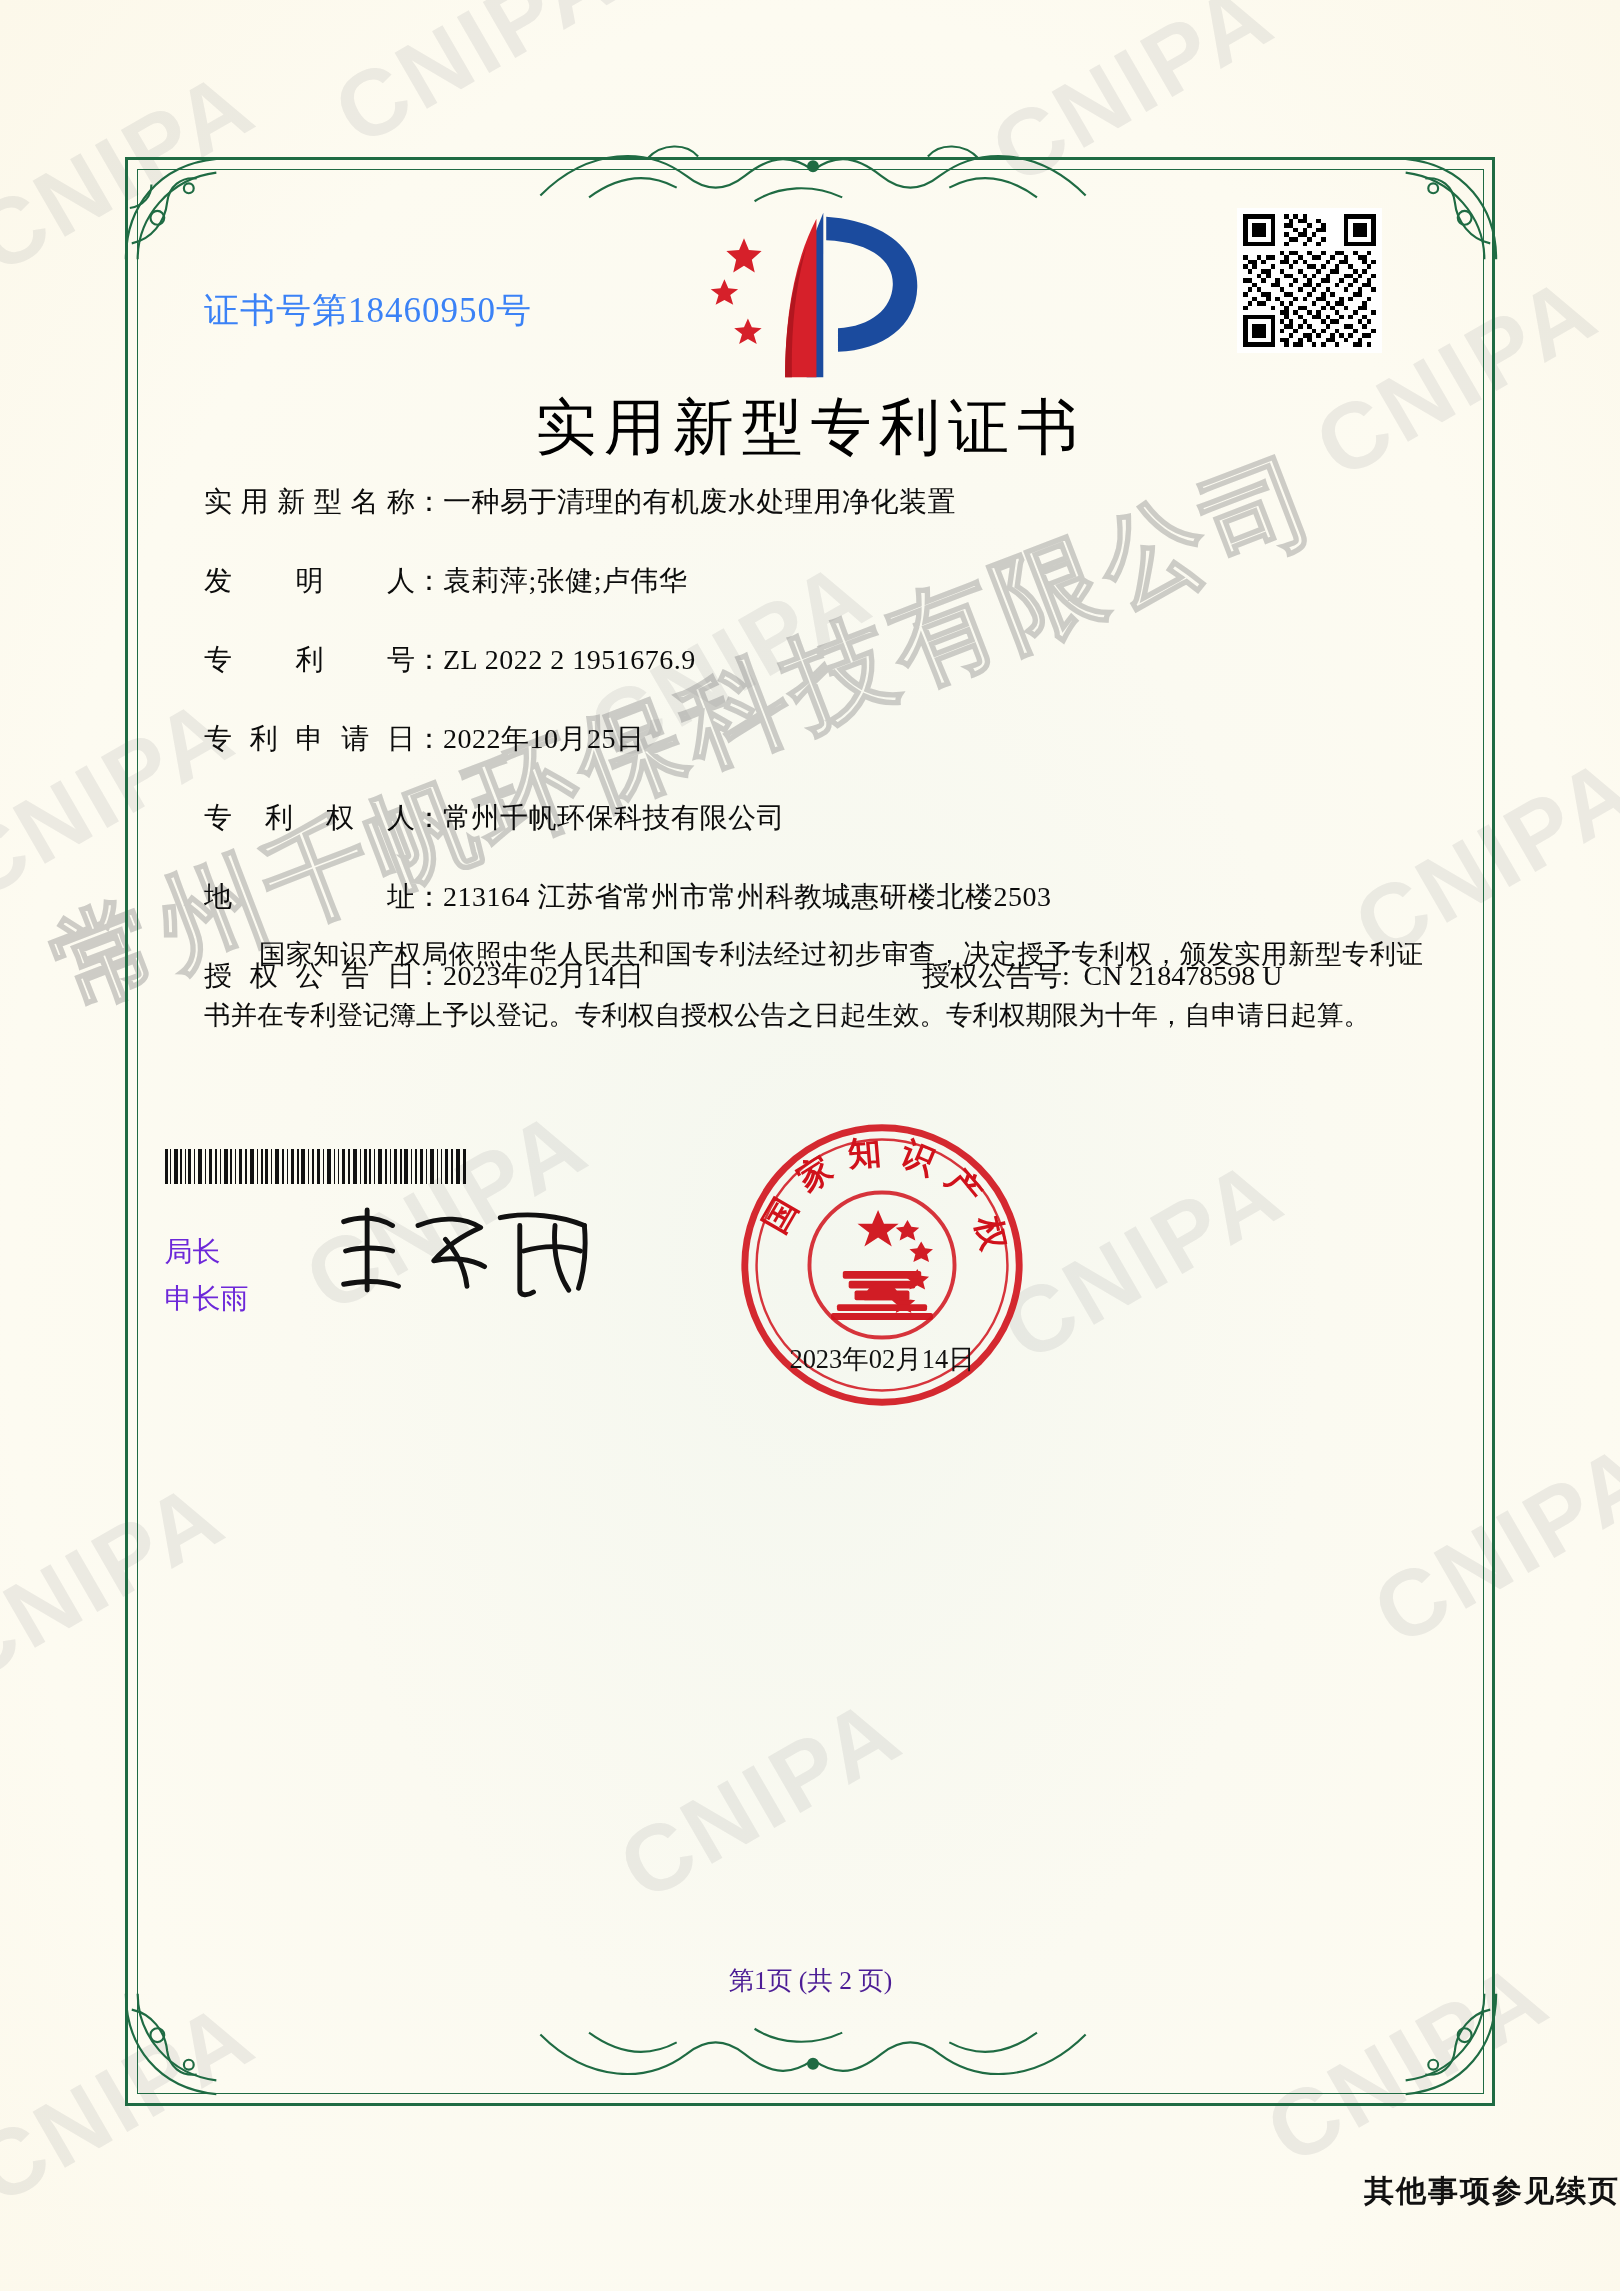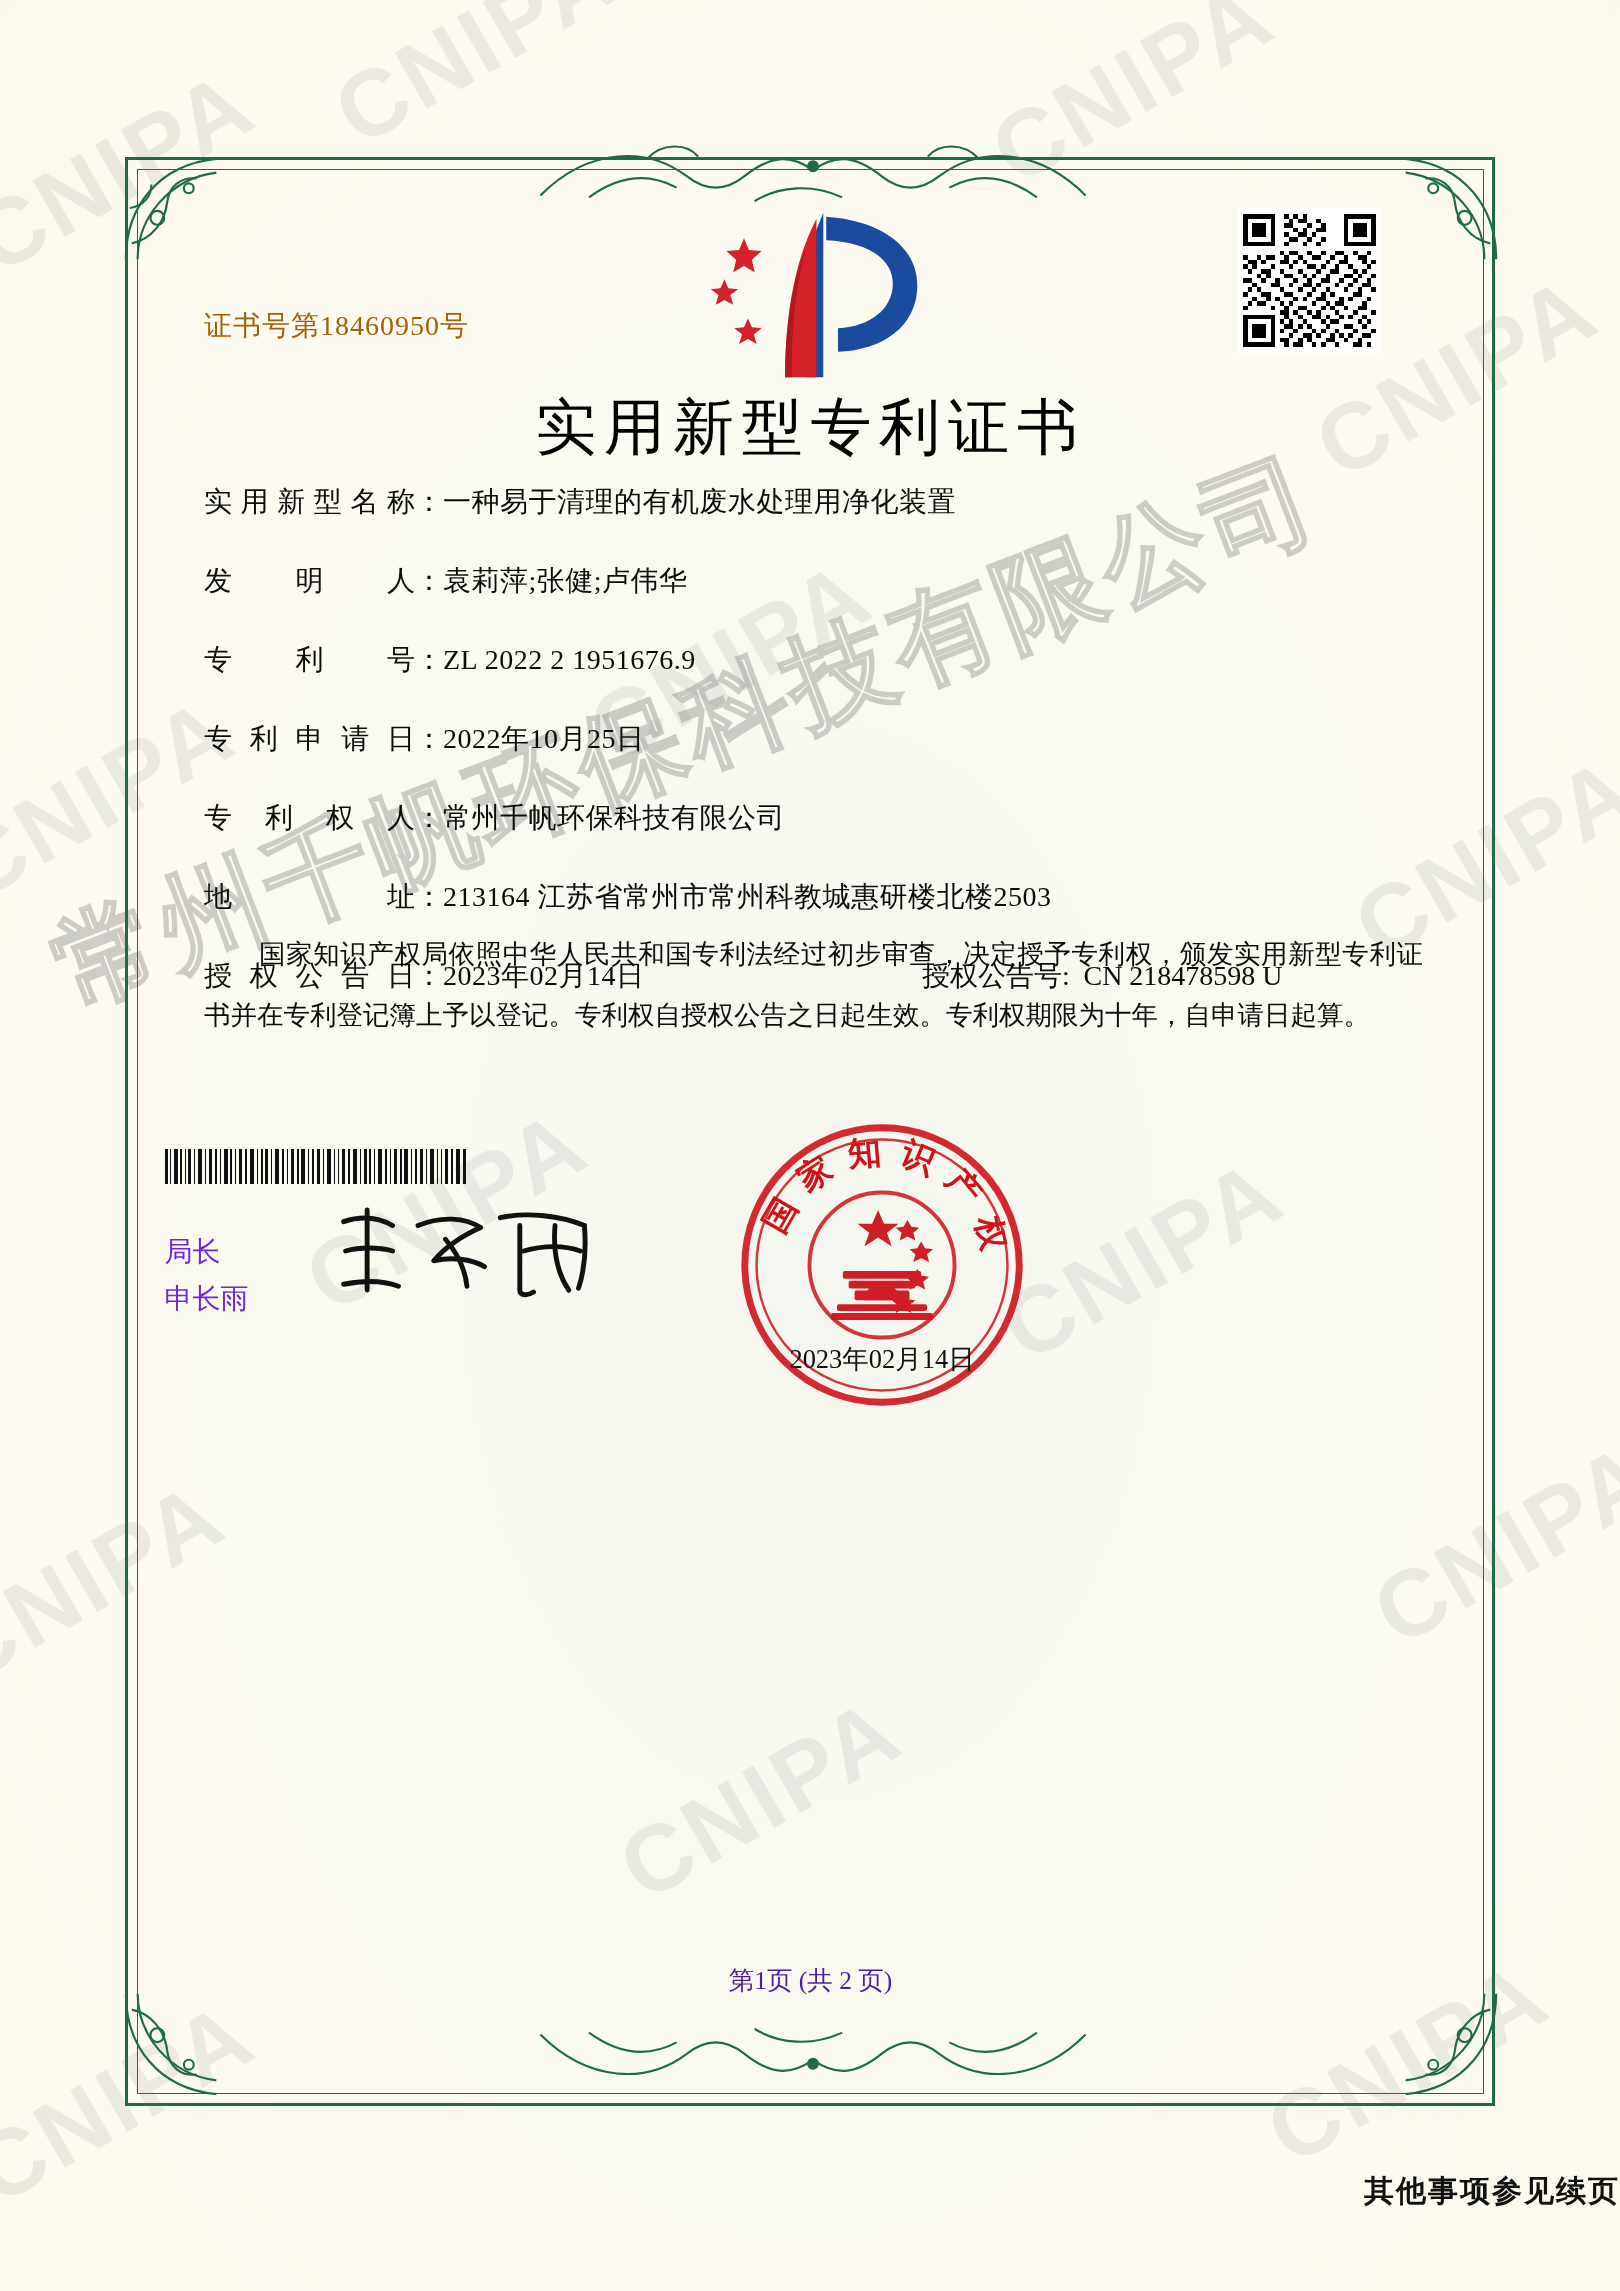--- a/index.html
+++ b/index.html
@@ -125,24 +125,23 @@
     position: absolute;
     left: 137px;
     top: 169px;
     width: 1347px;
     height: 1925px;
   }
   .cert-no {
     position: absolute;
     left: 67px;
     top: 118px;
-    font-size: 28px;
-    color: #a16207;
+    font-size: 35px;
+    color: #3b82f6;
     letter-spacing: 1px;
-    margin-top: 20px;
   }
   .logo {
     position: absolute;
     left: 554px;
     top: 34px;
     width: 245px;
     height: 186px;
   }
   .qr {
     position: absolute;

